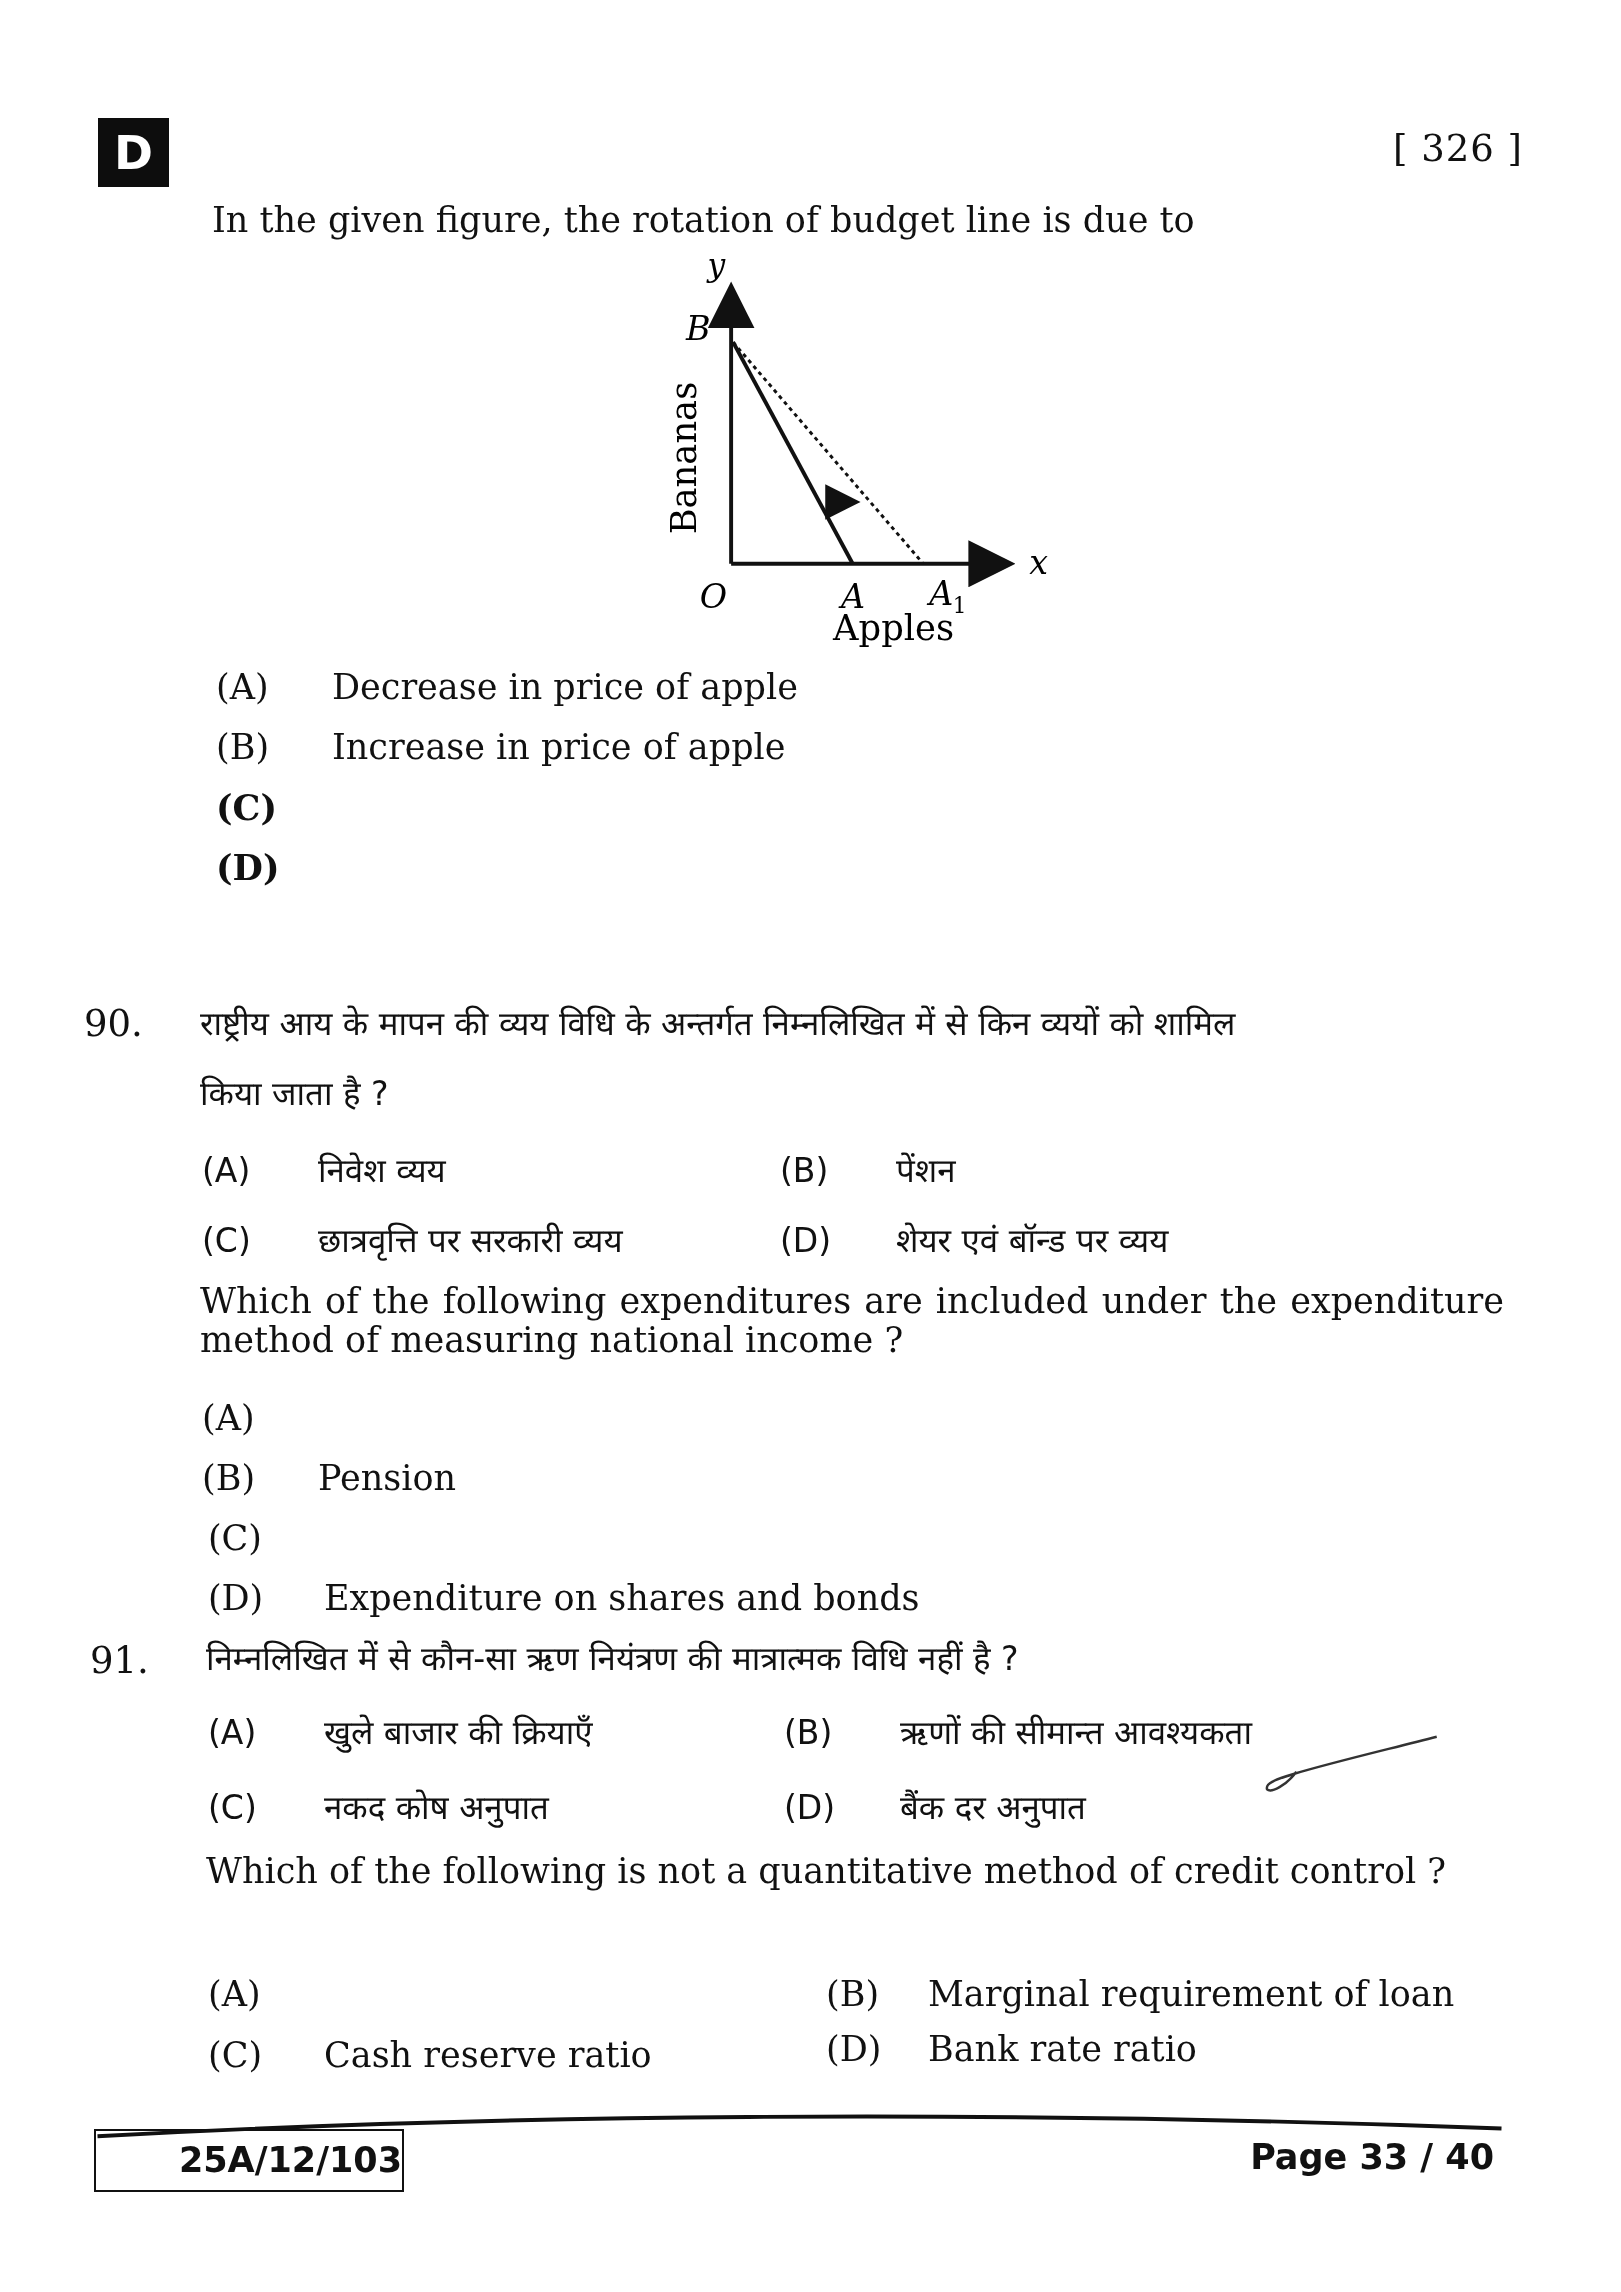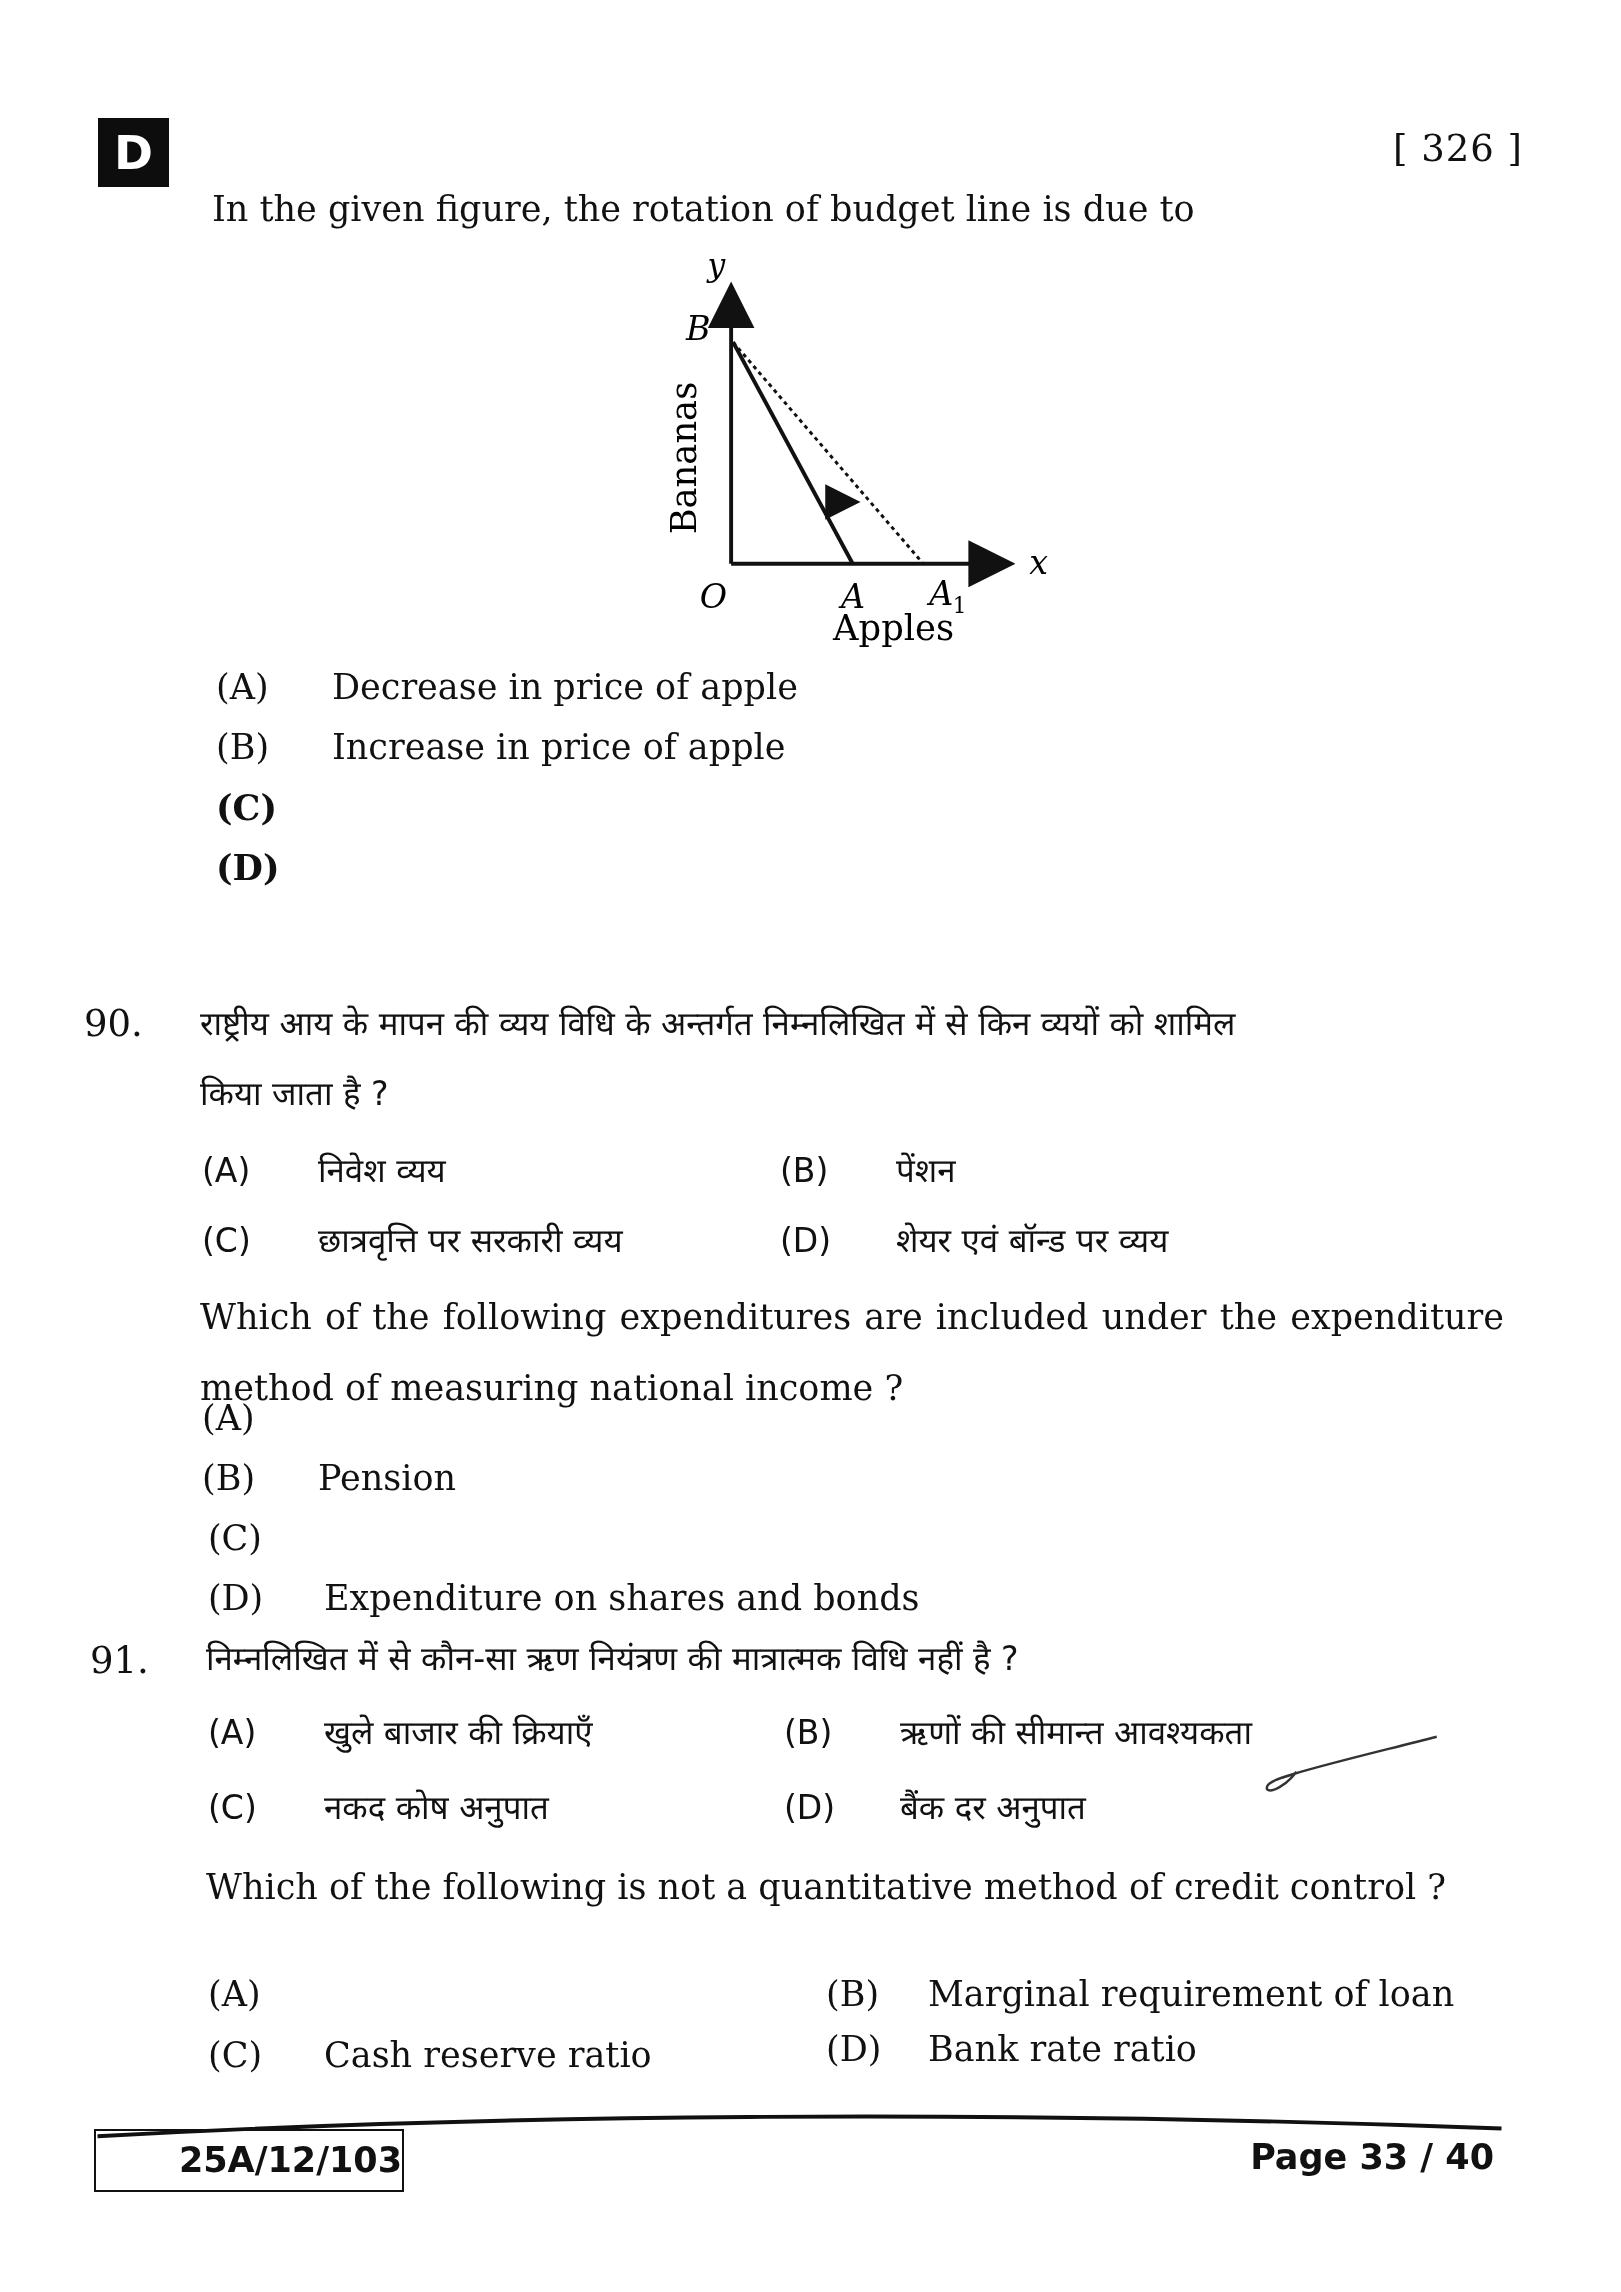--- a/index.html
+++ b/index.html
@@ -9,22 +9,22 @@
       color: #111;
     }
     .abs { position: absolute; }
     .set-badge {
       left: 98px; top: 118px; width: 71px; height: 69px;
       background: #0d0d0d; color: #fff;
       font-family: "DejaVu Sans", sans-serif; font-weight: bold;
       font-size: 47px; line-height: 69px; text-align: center;
     }
     .page-code { right: 98px; top: 127px; font-size: 37px; letter-spacing: 1px; }
-    .q-text { font-size: 35px; line-height: 1.2; }
-    .q-text-en { font-size: 35px; line-height: 71px; text-align: justify; text-align-last: left; }
+    .q-text { font-size: 35px; line-height: 1.2; margin-top: 11px; }
+    .q-text-en { font-size: 35px; line-height: 39px; text-align: justify; text-align-last: left; }
     .q-num { font-size: 37px; }
     .opt { font-size: 35px; display: flex; }
     .opt .lbl { display: inline-block; width: 116px; }
     .opt.bold { font-weight: bold; }
     .hi { font-family: "DejaVu Sans", sans-serif; font-size: 33px; }
     .hi-opt { font-family: "DejaVu Sans", sans-serif; font-size: 33px; }
     .footer-box {
       left: 94px; top: 2129px; width: 306px; height: 59px;
       border: 2.9px solid #111; font-size: 35px; line-height: 59px;
       text-align: right; font-family: "DejaVu Sans", sans-serif; font-weight: bold;

